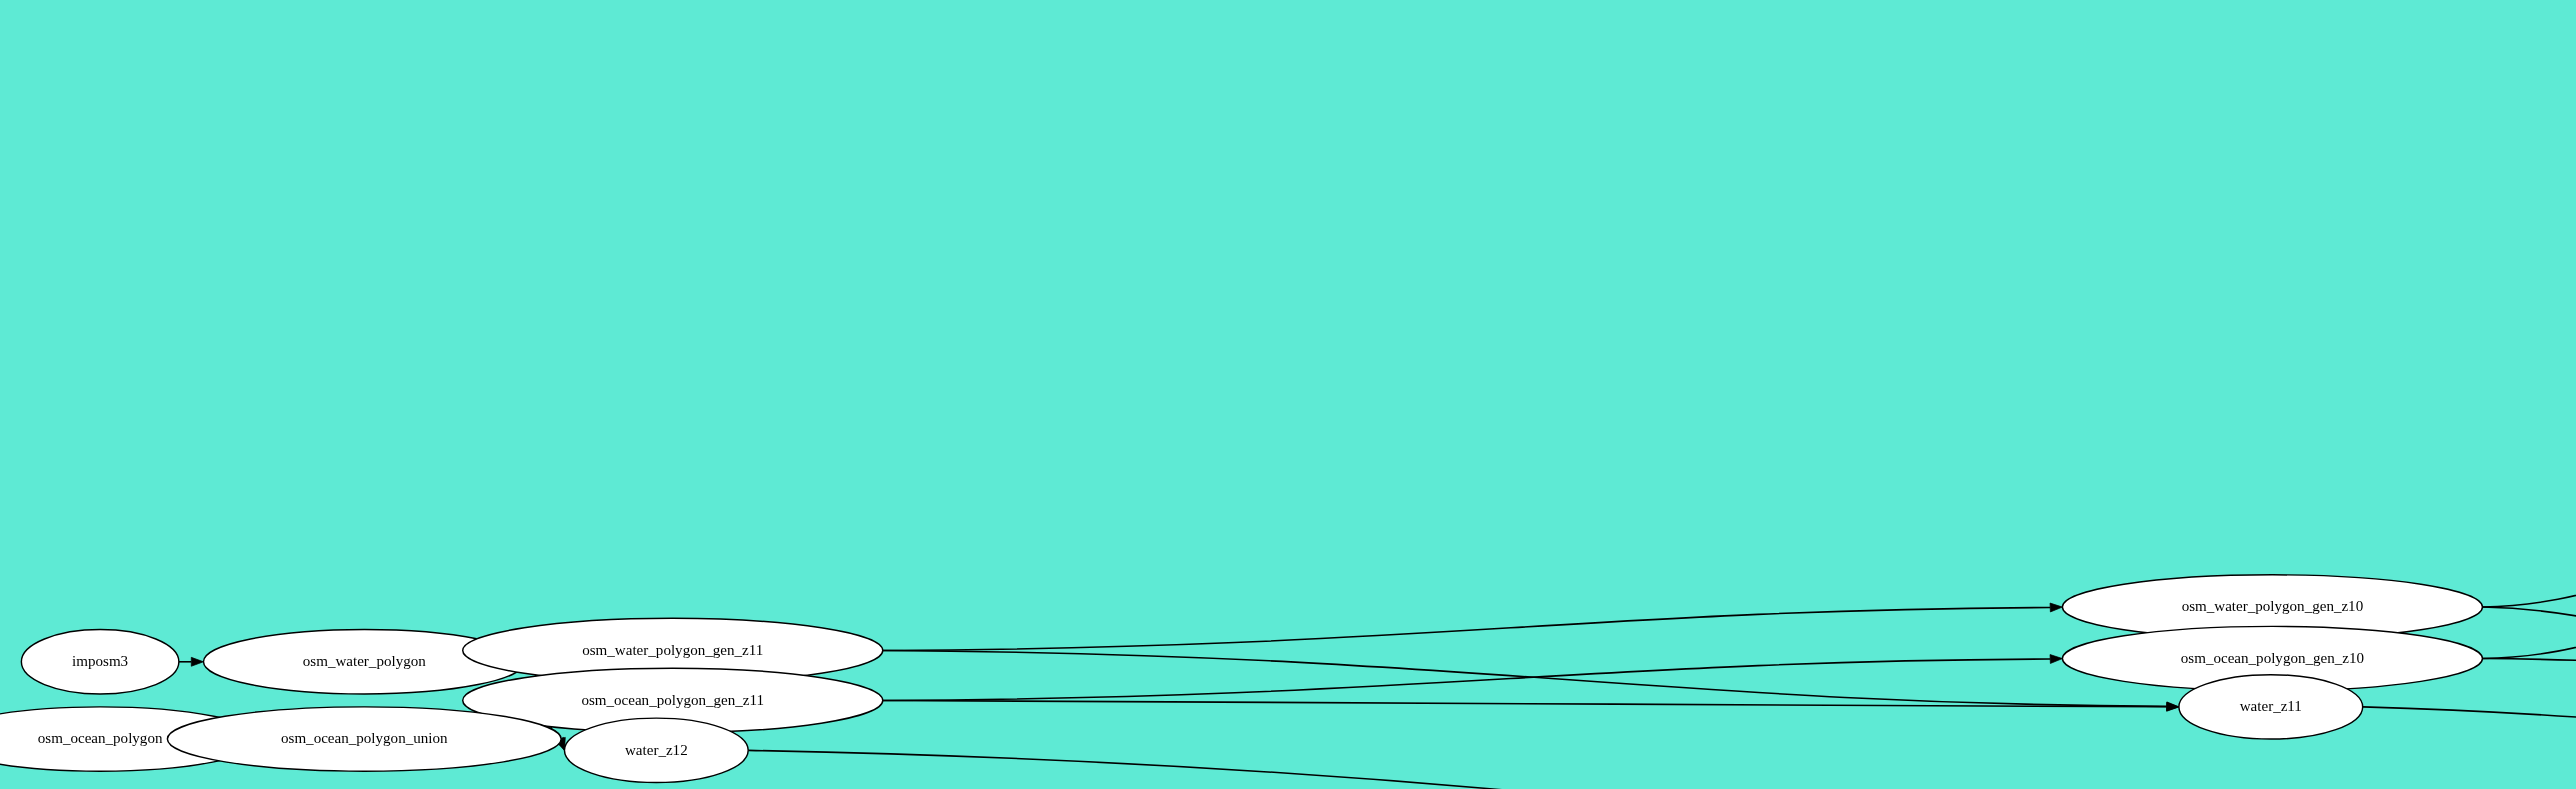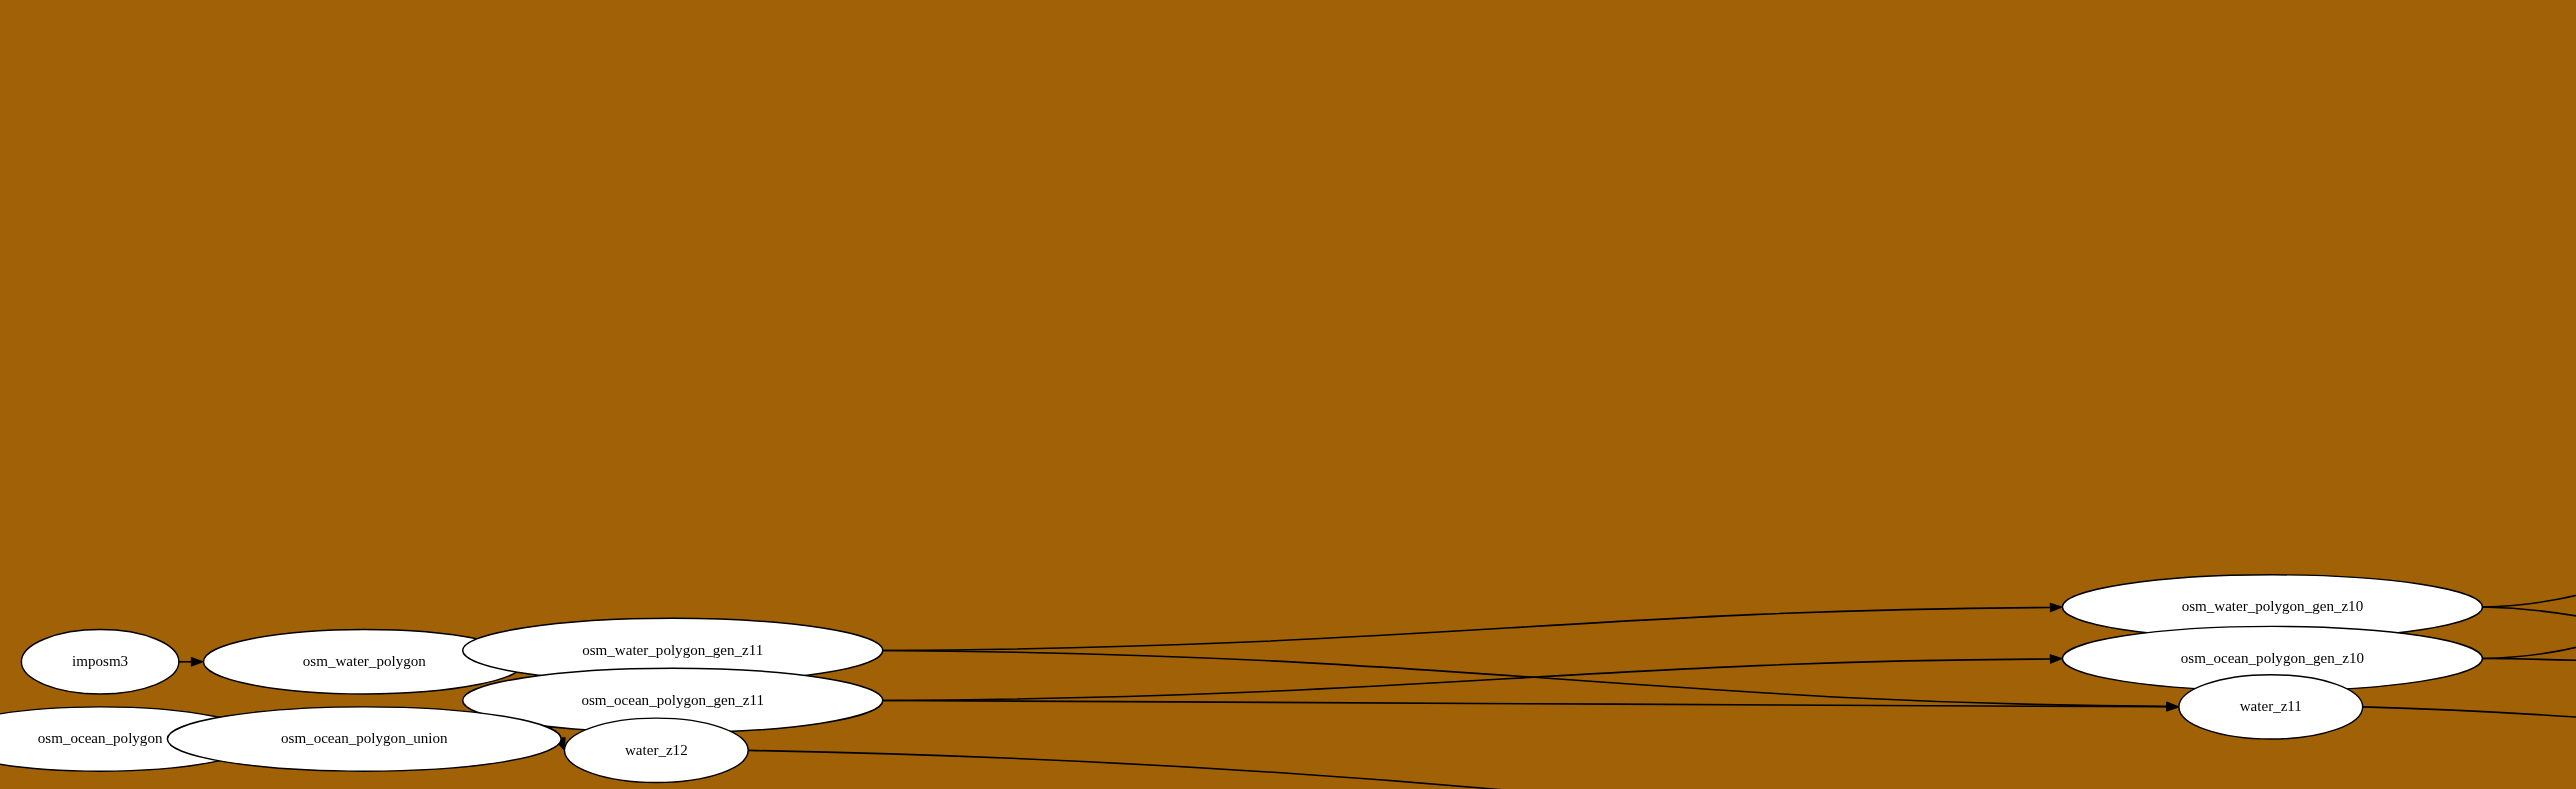--- a/index.html
+++ b/index.html
@@ -4,21 +4,21 @@
 <style>
   html, body {
     margin: 0;
     padding: 0;
     background: #ffffff;
   }
   #canvas {
     position: relative;
     width: 2576px;
     height: 789px;
-    background: #a16207;
+    background: #5eead4;
     overflow: hidden;
     font-family: "Liberation Serif", "DejaVu Serif", serif;
   }
   #graph-svg {
     position: absolute;
     left: 0;
     top: 0;
     width: 2576px;
     height: 789px;
   }

